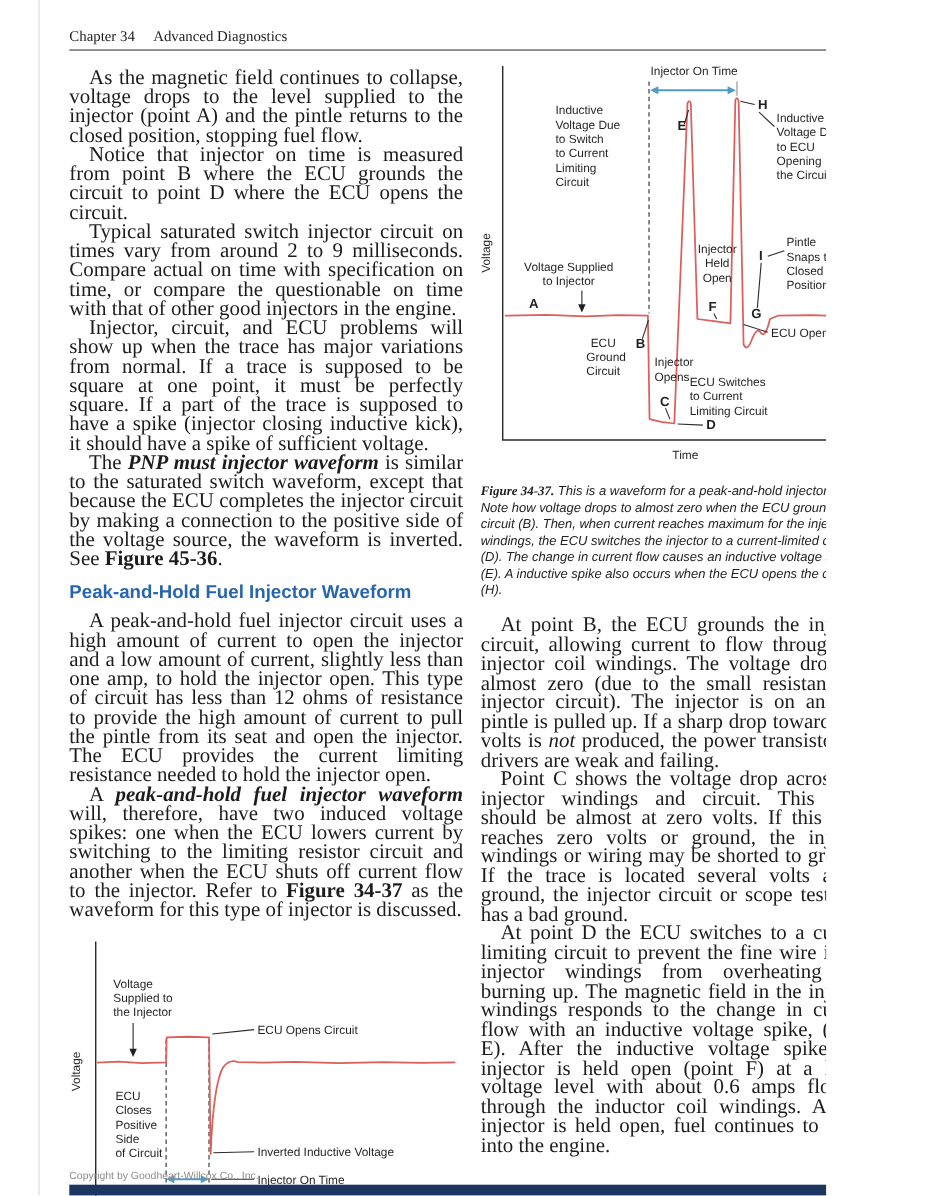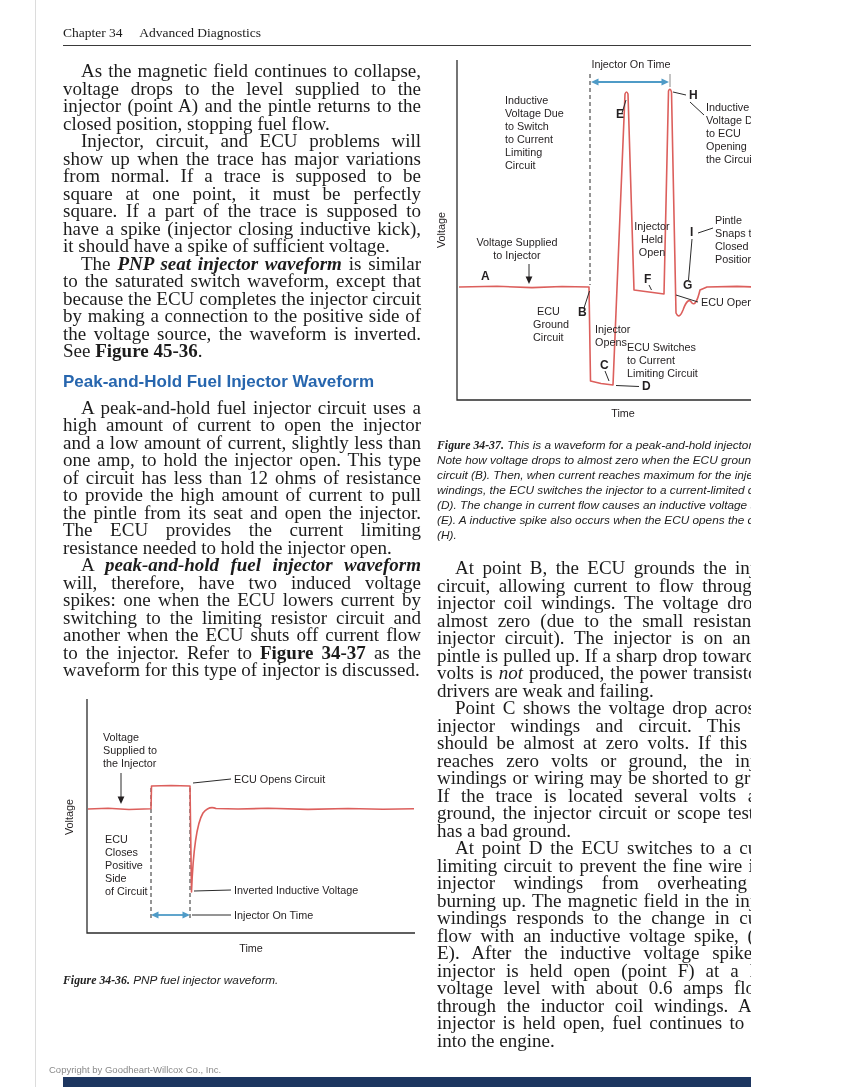--- a/index.html
+++ b/index.html
@@ -18,21 +18,21 @@
   .b{font-weight:bold;}
   .i{font-style:italic;}
   .section-heading{margin:12px 0 7px 0;font:bold 17px "Liberation Sans",sans-serif;color:#2766ae;}
   .figure{margin:0;padding:0;}
   .fig36{margin-top:14px;}
   .caption{font:italic 11.8px/15px "Liberation Sans",sans-serif;color:#222;text-align:left;}
   .cap36{margin-top:8px;}
   .cap37{margin-top:8px;}
   .cap-label{font-weight:bold;font-family:Liberation Serif, serif;}
   .rp-first{margin-top:16px;}
-  .copyright{position:absolute;left:49px;top:1064px;font:9.5px "Liberation Sans",sans-serif;color:#8a8a8a;}
+  .copyright{position:absolute;left:63px;top:1064px;font:9.5px "Liberation Sans",sans-serif;color:#8a8a8a;}
   .footer-bar{position:absolute;left:63px;top:1077px;width:727px;height:10px;background:#1d3660;}
   
   .axis{fill:none;stroke:#2b2b2b;stroke-width:1.3px;}
   .trace{fill:none;stroke-width:1.6px;stroke-linejoin:round;}
   .dash{fill:none;stroke:#2b2b2b;stroke-width:1px;stroke-dasharray:4 3;}
   .ptr{stroke:#2b2b2b;stroke-width:1px;}
   .gray{stroke:#8a8a8a;stroke-width:1px;}
   .barrow{stroke-width:1.8px;}
   .ft{font:10.8px "Liberation Sans",sans-serif;fill:#231f20;}
   .fp{font:bold 12px "Liberation Sans",sans-serif;fill:#231f20;}
@@ -48,22 +48,24 @@
     <div>
       <span class="chap">Chapter 34</span>
       <span>Advanced Diagnostics</span>
     </div>
     <div>679</div>
   </div>
   <div class="header-rule"></div>
 
   <div class="col col-left">
     <p class="para">As the magnetic field continues to collapse, voltage drops to the level supplied to the injector (point A) and the pintle returns to the closed position, stopping fuel flow.</p>
+    <p class="para">Notice that injector on time is measured from point B where the ECU grounds the circuit to point D where the ECU opens the circuit.</p>
+    <p class="para">Typical saturated switch injector circuit on times vary from around 2 to 9 milliseconds. Compare actual on time with specification on time, or compare the questionable on time with that of other good injectors in the engine.</p>
     <p class="para">Injector, circuit, and ECU problems will show up when the trace has major variations from normal. If a trace is supposed to be square at one point, it must be perfectly square. If a part of the trace is supposed to have a spike (injector closing inductive kick), it should have a spike of sufficient voltage.</p>
-    <p class="para"><span>The </span><span class="bi">PNP seat injector waveform</span><span> is similar to the saturated switch waveform, except that because the ECU completes the injector circuit by making a connection to the positive side of the voltage source, the waveform is inverted. See </span><span class="b">Figure 45-36</span><span>.</span></p>
+    <p class="para"><span>The </span><span class="bi">PNP must injector waveform</span><span> is similar to the saturated switch waveform, except that because the ECU completes the injector circuit by making a connection to the positive side of the voltage source, the waveform is inverted. See </span><span class="b">Figure 45-36</span><span>.</span></p>
 
     <h2 class="section-heading">Peak-and-Hold Fuel Injector Waveform</h2>
 
     <p class="para">A peak-and-hold fuel injector circuit uses a high amount of current to open the injector and a low amount of current, slightly less than one amp, to hold the injector open. This type of circuit has less than 12 ohms of resistance to provide the high amount of current to pull the pintle from its seat and open the injector. The ECU provides the current limiting resistance needed to hold the injector open.</p>
     <p class="para"><span>A </span><span class="bi">peak-and-hold fuel injector waveform</span><span> will, therefore, have two induced voltage spikes: one when the ECU lowers current by switching to the limiting resistor circuit and another when the ECU shuts off current flow to the injector. Refer to </span><span class="b">Figure 34-37</span><span> as the waveform for this type of injector is discussed.</span></p>
 
     <div class="figure fig36">
       <svg width="358" height="268" viewBox="0 0 358 268">
         <path class="axis" d="M24,6 V240 H352"></path>
         <path class="dash" d="M88,95 V228"></path>

